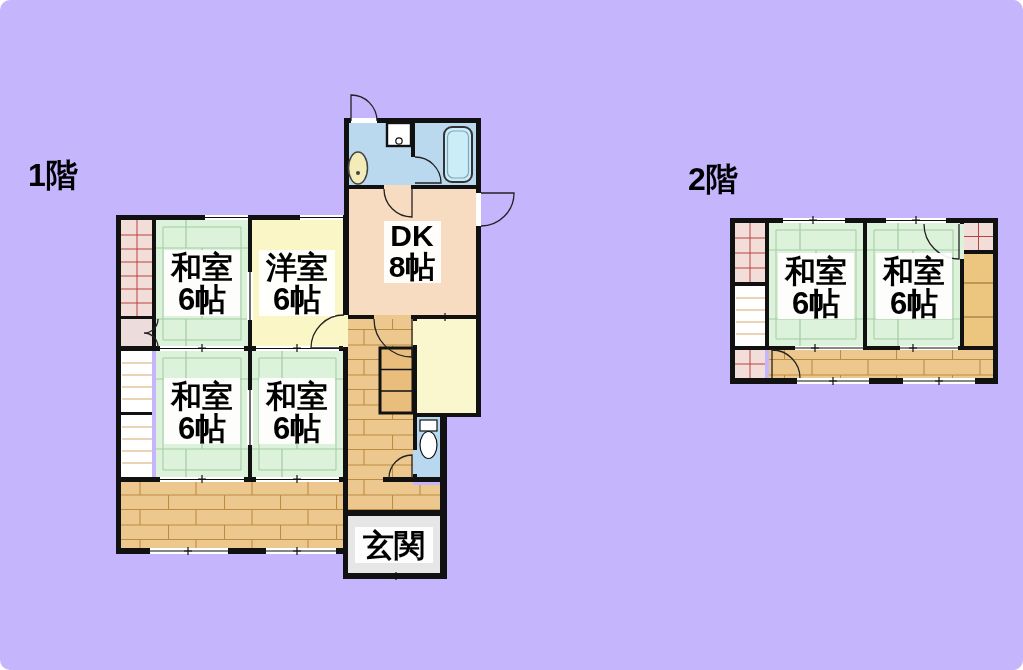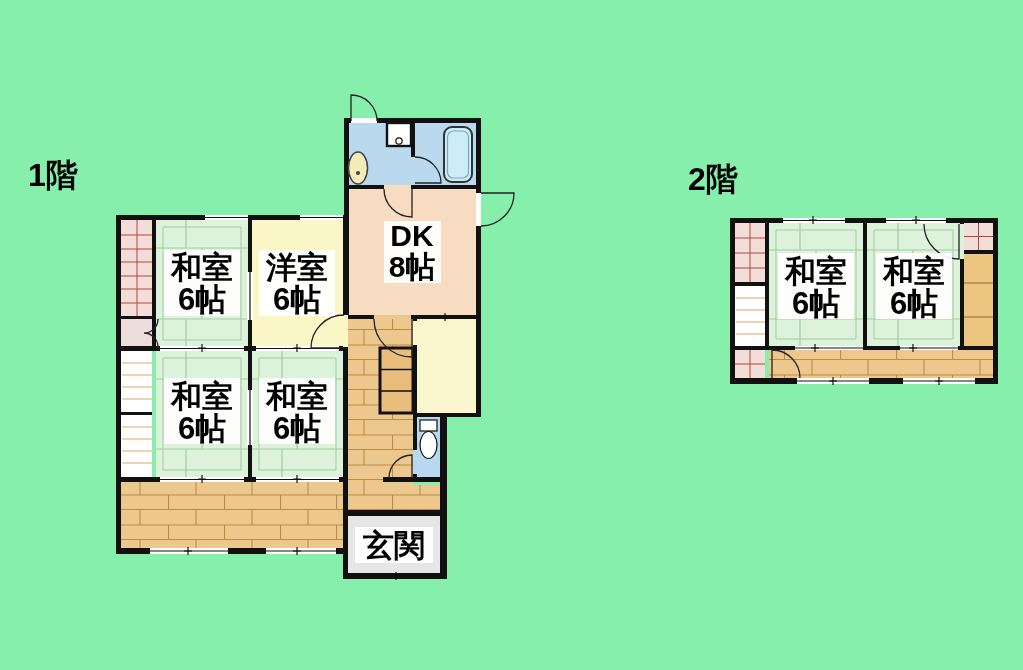--- a/index.html
+++ b/index.html
@@ -1,16 +1,16 @@
 <!DOCTYPE html>
 <html><head>
 <meta charset="utf-8">
 <style>
   html,body{margin:0;padding:0;background:#ffffff;}
-  #stage{position:relative;width:1023px;height:670px;background:#86efac;overflow:hidden;}
+  #stage{position:relative;width:1023px;height:670px;background:#c4b5fd;overflow:hidden;border-radius:10px;}
   svg{display:block;}
   text{font-family:"Liberation Sans","DejaVu Sans",sans-serif;font-weight:bold;fill:#000000;}
   .room-label{font-size:31px;}
   .floor-label{font-size:32px;}
   .dk-label{font-size:30px;}
 </style>
 </head>
 <body>
 
 <div id="stage">

